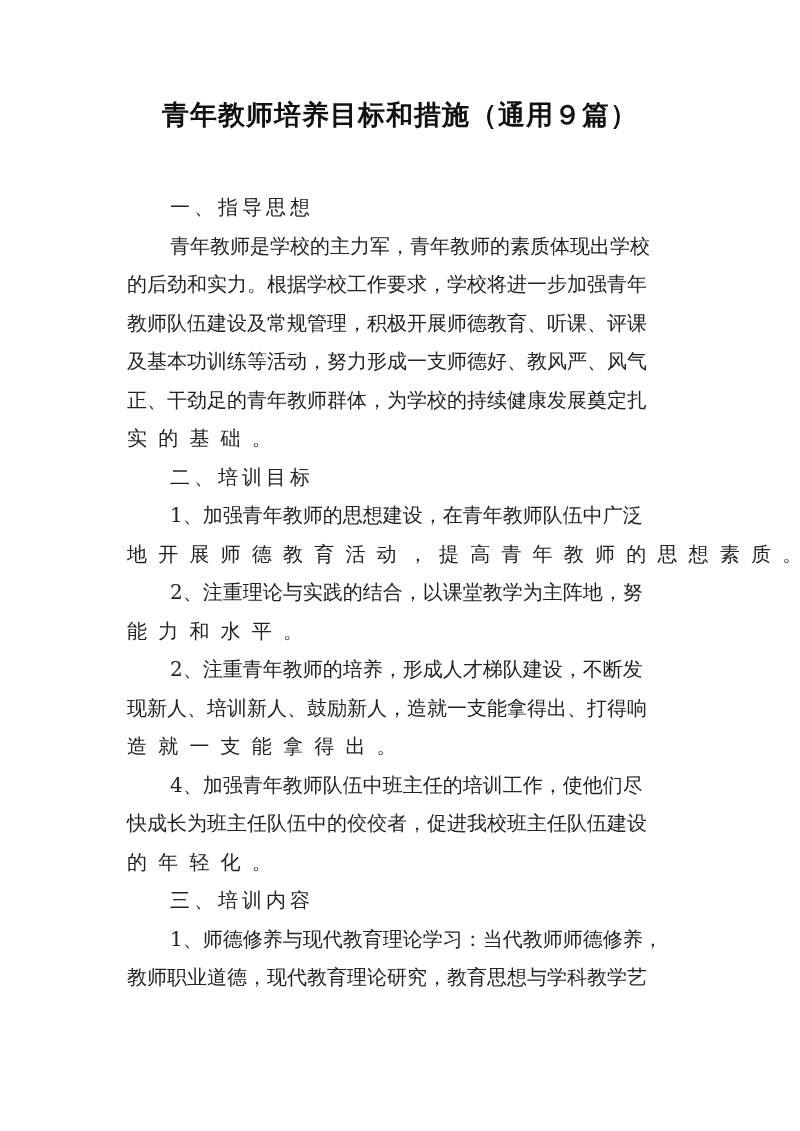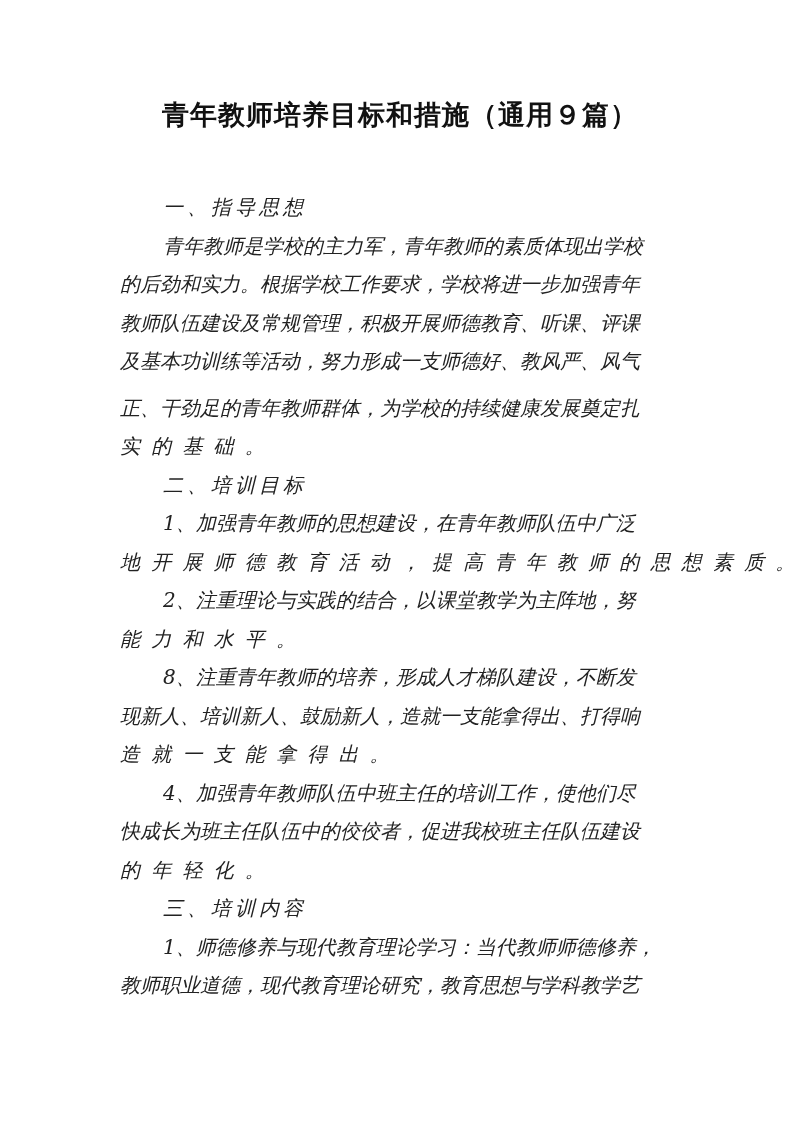--- a/index.html
+++ b/index.html
@@ -8,48 +8,48 @@
       position: absolute; left: 0; top: 0; width: 800px; height: 994px;
       background: #ffffff; color: #1a1a1a;
       font-family: "DejaVu Serif", "Liberation Serif", serif;
     }
     .title {
       position: absolute; left: 0; top: 97px; width: 800px; text-align: center;
       font-family: "DejaVu Sans", "Liberation Sans", sans-serif;
       font-size: 27px; font-weight: bold; letter-spacing: 1px; color: #111;
     }
     .body {
-      position: absolute; left: 120px; top: 188px; width: 568px; font-style: italic;
+      position: absolute; left: 127px; top: 188px; width: 568px;
     }
     .line {
       height: 38.5px; line-height: 38.5px; font-size: 20px;
       white-space: nowrap; letter-spacing: 11.2px; color: #222;
     }
     .indent { padding-left: 43px; }
     .heading { letter-spacing: 4px; }
   </style>
 </head>
 <body>
 
 <div class="page">
   <div class="title">青年教师培养目标和措施（通用９篇）</div>
   <div class="body" id="doc-body">
       <div class="line indent heading">一、指导思想</div>
       <div class="line indent" style="letter-spacing: 0px;">青年教师是学校的主力军，青年教师的素质体现出学校</div>
       <div class="line" style="letter-spacing: 0px;">的后劲和实力。根据学校工作要求，学校将进一步加强青年</div>
       <div class="line" style="letter-spacing: 0px;">教师队伍建设及常规管理，积极开展师德教育、听课、评课</div>
       <div class="line" style="letter-spacing: 0px;">及基本功训练等活动，努力形成一支师德好、教风严、风气</div>
-      <div class="line" style="letter-spacing: 0px; margin-top: 8px;">正、干劲足的青年教师群体，为学校的持续健康发展奠定扎</div>
+      <div class="line" style="letter-spacing: 0px;">正、干劲足的青年教师群体，为学校的持续健康发展奠定扎</div>
       <div class="line">实的基础。</div>
       <div class="line indent heading">二、培训目标</div>
       <div class="line indent" style="letter-spacing: 0px;">1、加强青年教师的思想建设，在青年教师队伍中广泛</div>
       <div class="line">地开展师德教育活动，提高青年教师的思想素质。</div>
       <div class="line indent" style="letter-spacing: 0px;">2、注重理论与实践的结合，以课堂教学为主阵地，努</div>
       <div class="line">能力和水平。</div>
-      <div class="line indent" style="letter-spacing: 0px;">8、注重青年教师的培养，形成人才梯队建设，不断发</div>
+      <div class="line indent" style="letter-spacing: 0px;">2、注重青年教师的培养，形成人才梯队建设，不断发</div>
       <div class="line" style="letter-spacing: 0px;">现新人、培训新人、鼓励新人，造就一支能拿得出、打得响</div>
       <div class="line">造就一支能拿得出。</div>
       <div class="line indent" style="letter-spacing: 0px;">4、加强青年教师队伍中班主任的培训工作，使他们尽</div>
       <div class="line" style="letter-spacing: 0px;">快成长为班主任队伍中的佼佼者，促进我校班主任队伍建设</div>
       <div class="line">的年轻化。</div>
       <div class="line indent heading">三、培训内容</div>
       <div class="line indent" style="letter-spacing: 0px;">1、师德修养与现代教育理论学习：当代教师师德修养，</div>
       <div class="line" style="letter-spacing: 0px;">教师职业道德，现代教育理论研究，教育思想与学科教学艺</div>
     </div>
 </div>

